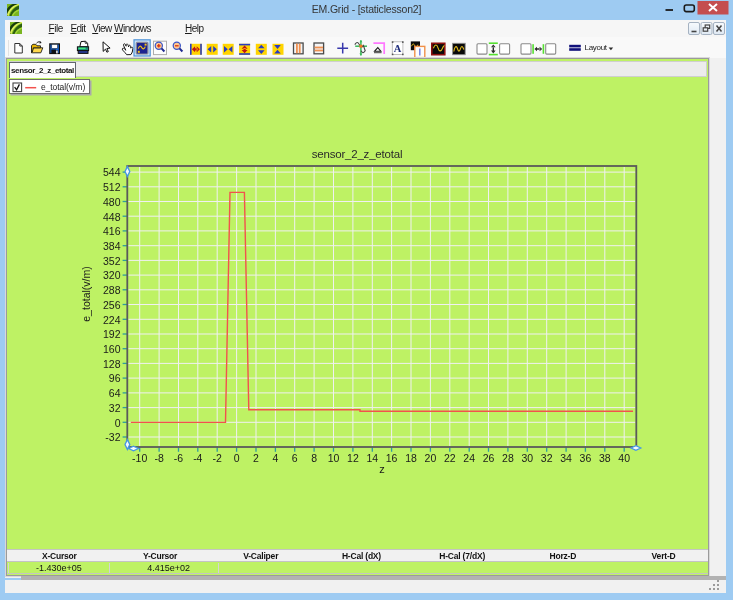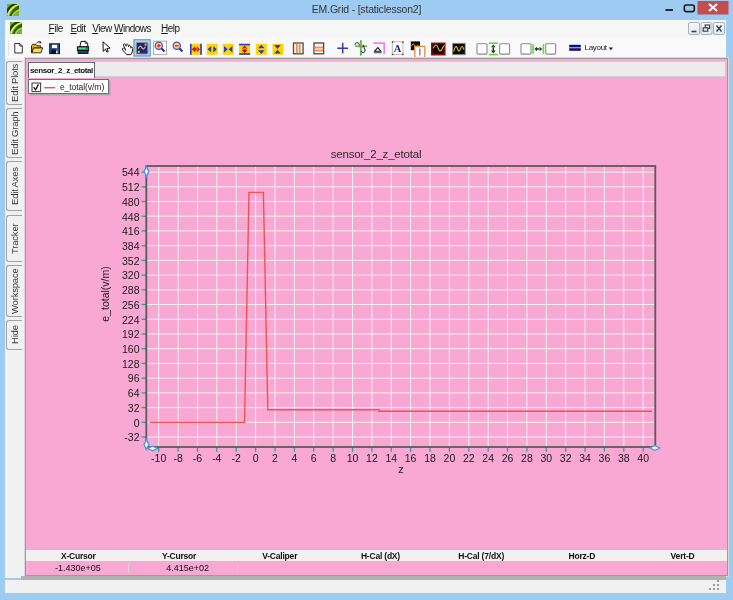--- a/index.html
+++ b/index.html
@@ -8,21 +8,21 @@
   #win{position:relative;width:733px;height:600px;background:#9ecbf2;}
   #titlebar{left:0;top:0;width:733px;height:20px;}
   #titletext{left:0;top:3px;width:733px;text-align:center;font-size:10.5px;letter-spacing:-0.2px;color:#363636;}
   #menubar{left:5px;top:20px;width:721px;height:17px;background:#f6f6f6;}
   .menuitem{position:absolute;top:3px;font-size:10px;letter-spacing:-0.5px;color:#1a1a1a;margin-left:24px;}
   .menuitem u{text-decoration:underline;}
   #toolbar{left:5px;top:37px;width:721px;height:21px;background:#f9f9f9;border-bottom:1px solid #d8d8d8;}
   #mdi{left:5px;top:58px;width:721px;height:520px;background:#f1f1f1;}
   .sidetab{position:absolute;left:1px;width:15px;background:#f1f1f1;border:1px solid #a3a3a3;border-right:none;border-radius:3px 0 0 3px;}
   .sidetab span{position:absolute;left:0;top:0;width:100%;height:100%;display:flex;align-items:center;justify-content:center;writing-mode:vertical-rl;transform:rotate(180deg);white-space:nowrap;font-size:9.5px;letter-spacing:-0.2px;color:#3a3a3a;}
-  #child{left:20px;top:0px;width:701px;height:516px;overflow:hidden;background:#f9a8d4;border:1px solid #9b9b9b;box-shadow:0 0 0 1px #d9d9d9;}
+  #child{left:1px;top:0px;width:701px;height:516px;overflow:hidden;background:#bef264;border:1px solid #9b9b9b;box-shadow:0 0 0 1px #d9d9d9;}
   #tabstrip{left:2px;top:1.5px;width:696px;height:14.5px;background:#ececec;border:1px solid #cfcfcf;}
   #activetab{left:2px;top:2.5px;width:65px;height:15.5px;background:#fdfdfd;border:1px solid #62676e;border-bottom:none;font-size:8px;font-weight:bold;color:#111;text-align:center;line-height:16px;letter-spacing:-0.38px;}
   #legend{left:2.4px;top:19.5px;width:78.4px;height:13.5px;background:#fff;border:1px solid #6e6e6e;box-shadow:1.5px 1.5px 0 #aaa;}
   #statusarea{left:0px;top:490px;width:701px;height:37px;font-size:10.5px;}
   .srow span{position:absolute;display:inline-block;width:99.7px;text-align:center;}
   #outerstatus{left:5px;top:580px;width:721px;height:13px;background:#f1f1f1;}
 </style>
 </head>
 <body>
 <div id="win">
@@ -49,21 +49,21 @@
       <rect width="12" height="12" fill="#7ab520"></rect>
       <path d="M0,12 L0,5 C1.5,2.5 3.5,1 6,0 L12,0 C5,2.5 2,6 0.5,12 Z" fill="#173c0a"></path>
       <path d="M2.5,12 C4,7 7,3.5 12,1.5 L12,5 C8,6.5 5.5,8.5 4.5,12 Z" fill="#2c5c10"></path>
       <path d="M0,10.5 C2,5 5.5,1.5 11,0 L12,0 L12,1 C6.5,3 3,6.5 1.5,12 L0.8,12 Z" fill="#ddf05c"></path>
       <path d="M4.8,12 C6,8.8 8.5,6.5 12,5.5 L12,6.8 C9,7.8 7,9.5 6.2,12 Z" fill="#a8d83c"></path>
     </svg>
     <div class="menuitem" style="left:19.6px"><u>F</u>ile</div>
     <div class="menuitem" style="left:41.4px"><u>E</u>dit</div>
     <div class="menuitem" style="left:63.2px"><u>V</u>iew</div>
     <div class="menuitem" style="left:85px"><u>W</u>indows</div>
-    <div class="menuitem" style="left:132px"><u>H</u>elp</div>
+    <div class="menuitem" style="left:156px"><u>H</u>elp</div>
 
     <svg class="abs" style="left:683px;top:2px" width="38" height="13" viewBox="0 0 38 13">
       <defs>
           <linearGradient id="btn" x1="0" y1="0" x2="0" y2="1">
         <stop offset="0" stop-color="#f7fafd"></stop>
             <stop offset="1" stop-color="#dfe9f3"></stop>
       </linearGradient>
         </defs>
       <rect x="0.5" y="0.5" width="11" height="12" rx="1.5" fill="url(#btn)" stroke="#a5b2c1"></rect>
       <rect x="13" y="0.5" width="11" height="12" rx="1.5" fill="url(#btn)" stroke="#a5b2c1"></rect>

